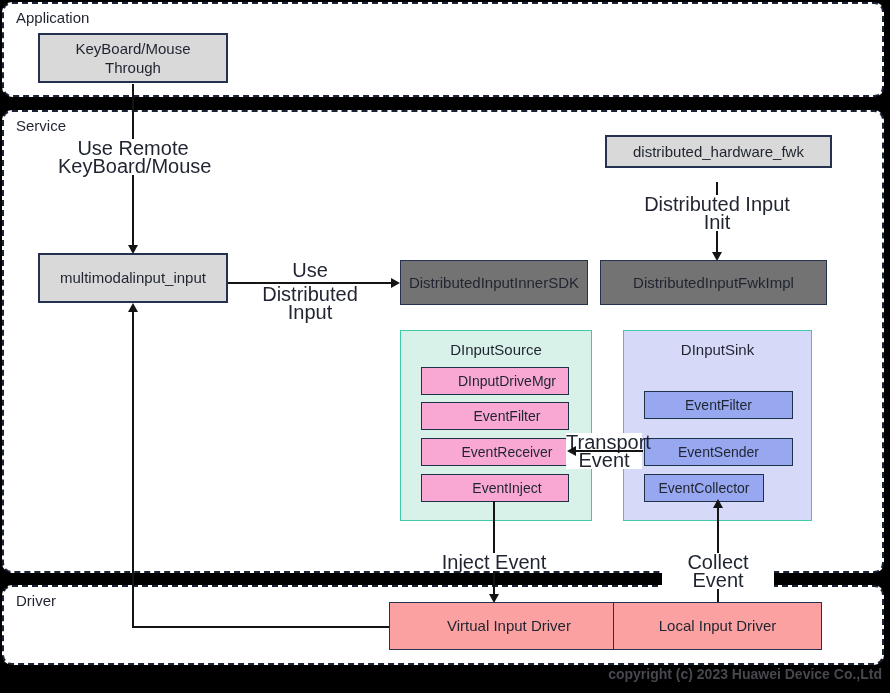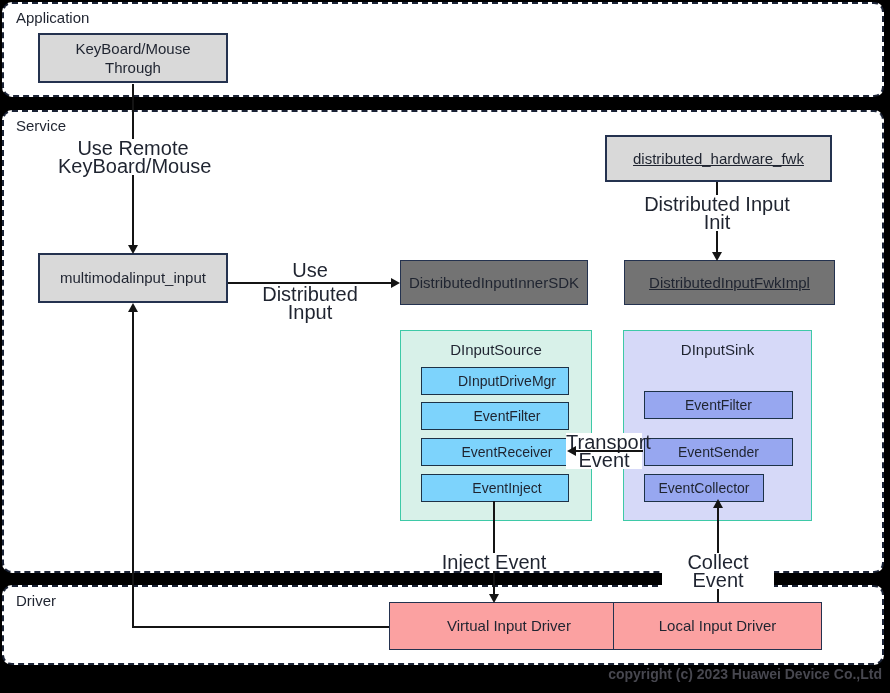--- a/index.html
+++ b/index.html
@@ -16,21 +16,21 @@
   }
   .band-label{position:absolute;left:12px;top:5px;font-size:15px;color:#1f2430;}
   
   .node{
     position:absolute;display:flex;align-items:center;justify-content:center;
     text-align:center;font-size:15px;box-sizing:border-box;z-index:1;
     white-space:pre-line;line-height:1.3;
   }
   .gray  {background:#d9d9d9;border:2px solid #24324f;}
   .orange{background:#737373;border:1.5px solid #24324f;}
-  .teal  {background:#7dd3fc;border:1.5px solid #1d3247;font-size:14px;padding-left:24px;}
+  .teal  {background:#f9a8d4;border:1.5px solid #1d3247;font-size:14px;padding-left:24px;}
   .peri  {background:#97a7f0;border:1.5px solid #1d3247;font-size:14px;}
   .pink  {background:#fba1a1;border:1.5px solid #24324f;}
   .peach-container{
     position:absolute;background:#ffebd2;border:1.5px solid #26324e;
     box-sizing:border-box;z-index:1;
   }
   .peach-title{position:absolute;top:8px;left:0;width:100%;text-align:center;font-size:15px;}
   .subcontainer{
     position:absolute;border:1.5px solid #3ec9a7;box-sizing:border-box;z-index:1;
   }
@@ -72,24 +72,24 @@
     <div class="band-label">Service</div>
   </div>
   <div class="band" style="top:585px;height:80px;">
     <div class="band-label">Driver</div>
   </div>
 
   <div class="node gray" style="left:38px;top:33px;width:190px;height:50px;">KeyBoard/Mouse
 Through</div>
 
   <div class="node gray" style="left:38px;top:253px;width:190px;height:50px;">multimodalinput_input</div>
-  <div class="node gray" style="left:605px;top:135px;width:227px;height:47px;text-decoration:underline;">distributed_hardware_fwk</div>
+  <div class="node gray" style="left:605px;top:135px;width:227px;height:33px;">distributed_hardware_fwk</div>
 
   <div class="node orange" style="left:400px;top:260px;width:188px;height:45px;">DistributedInputInnerSDK</div>
-  <div class="node orange" style="left:624px;top:260px;width:211px;height:45px;text-decoration:underline;">DistributedInputFwkImpl</div>
+  <div class="node orange" style="left:600px;top:260px;width:227px;height:45px;">DistributedInputFwkImpl</div>
 
   <div class="subcontainer mint" style="left:400px;top:330px;width:192px;height:191px;">
     <div class="sub-title">DInputSource</div>
     <div class="sub-item node teal" style="top:36px;width:148px;">DInputDriveMgr</div>
     <div class="sub-item node teal" style="top:71px;width:148px;">EventFilter</div>
     <div class="sub-item node teal" style="top:107px;width:148px;">EventReceiver</div>
     <div class="sub-item node teal" style="top:143px;width:148px;">EventInject</div>
   </div>
 
   <div class="subcontainer lav" style="left:623px;top:330px;width:189px;height:191px;">

